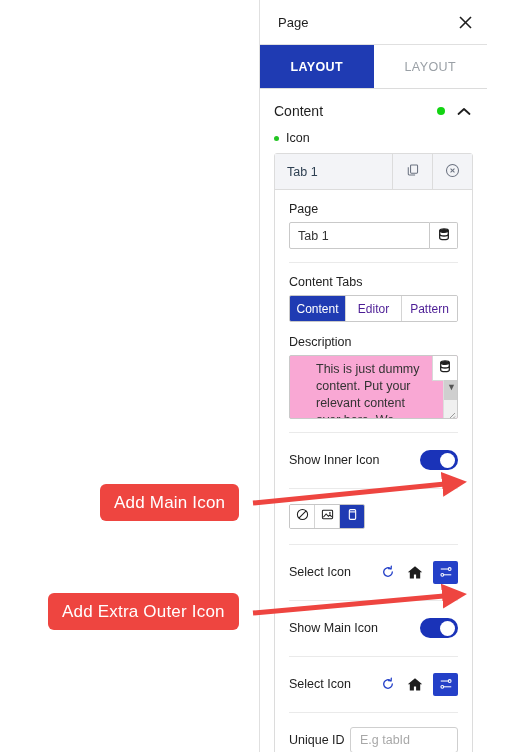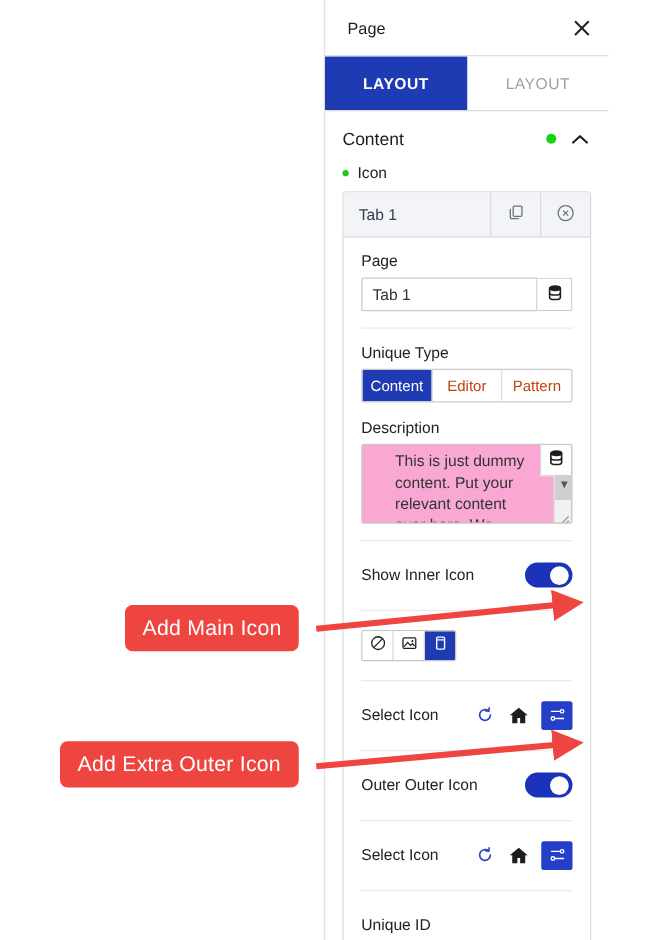--- a/index.html
+++ b/index.html
@@ -226,21 +226,21 @@
     border-radius: 2px;
     overflow: hidden;
     height: 25px;
   }
   .seg {
     flex: 1;
     display: flex;
     align-items: center;
     justify-content: center;
     font-size: 12px;
-    color: #c2410c;
+    color: #4c1d95;
     background: #fff;
     border-right: 1px solid #d4d4d4;
     cursor: pointer;
   }
   .seg:last-child { border-right: none; }
   .seg.active {
     background: #1f3bb3;
     color: #fff;
   }
 
@@ -498,21 +498,21 @@
                 <ellipse cx="6" cy="2.6" rx="4.3" ry="1.7" fill="currentColor"></ellipse>
                 <path d="M1.7 2.6v7.3c0 .95 1.93 1.7 4.3 1.7s4.3-.75 4.3-1.7V2.6"></path>
                 <path d="M1.7 6.3c0 .95 1.93 1.7 4.3 1.7s4.3-.75 4.3-1.7" stroke-width="1.3"></path>
               </svg>
             </span>
           </div>
         </div>
 
         <div class="divider"></div>
 
-        <div class="ctrl-label">Unique Type</div>
+        <div class="ctrl-label">Content Tabs</div>
         <div class="segmented">
           <div class="seg active">
             <span>Content</span>
           </div>
           <div class="seg">
             <span>Editor</span>
           </div>
           <div class="seg">
             <span>Pattern</span>
           </div>
@@ -608,21 +608,21 @@
                 <line x1="5.6" y1="11.2" x2="14" y2="11.2"></line>
                   <circle cx="3.8" cy="11.2" r="1.6"></circle>
               </svg>
             </span>
           </span>
         </div>
 
         <div class="divider"></div>
 
         <div class="row">
-          <span class="lbl">Outer Outer Icon</span>
+          <span class="lbl">Show Main Icon</span>
           <span class="toggle">
             <span class="knob"></span>
           </span>
         </div>
 
         <div class="divider"></div>
 
         <div class="row">
           <span class="lbl">Select Icon</span>
           <span class="select-icon-group">
@@ -645,20 +645,21 @@
                   <circle cx="3.8" cy="11.2" r="1.6"></circle>
               </svg>
             </span>
           </span>
         </div>
 
         <div class="divider"></div>
 
         <div class="row">
           <span class="lbl">Unique ID</span>
+          <input class="uid-input" type="text" placeholder="E.g tabId" style="">
         </div>
 
       </div>
     </div>
 
   </div>
 </div>
 
 <svg id="annotations">
   <defs>

